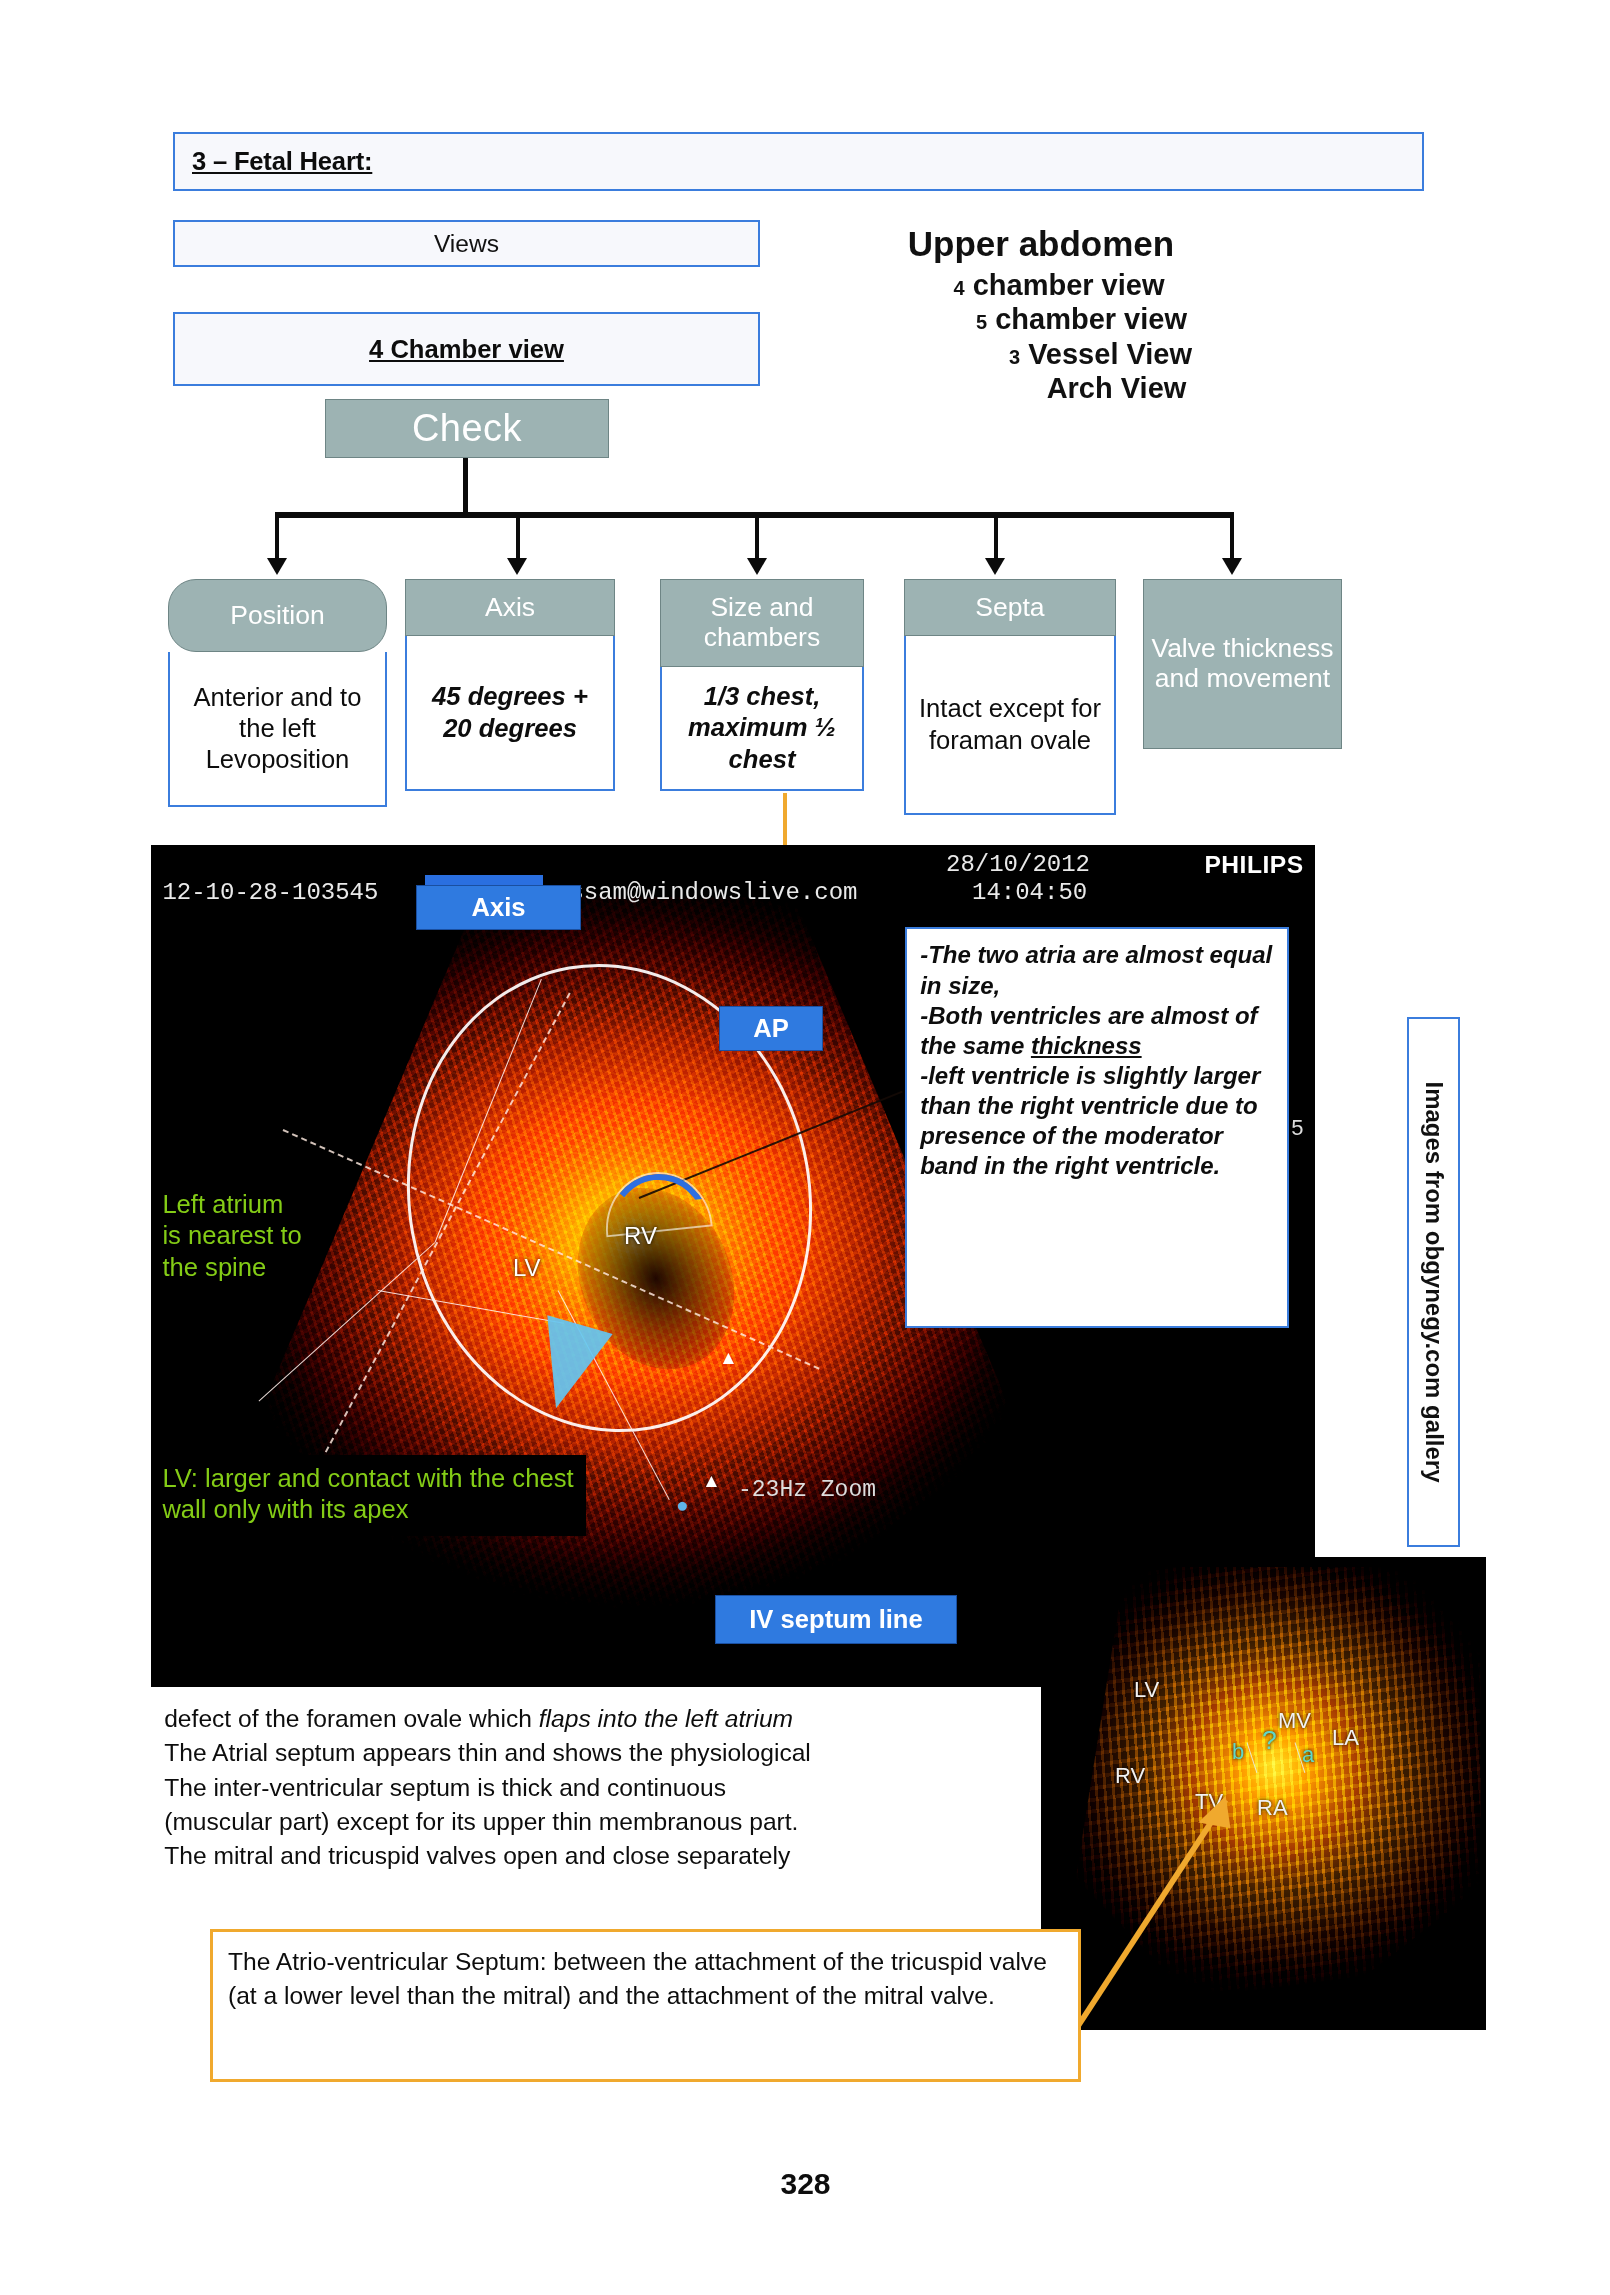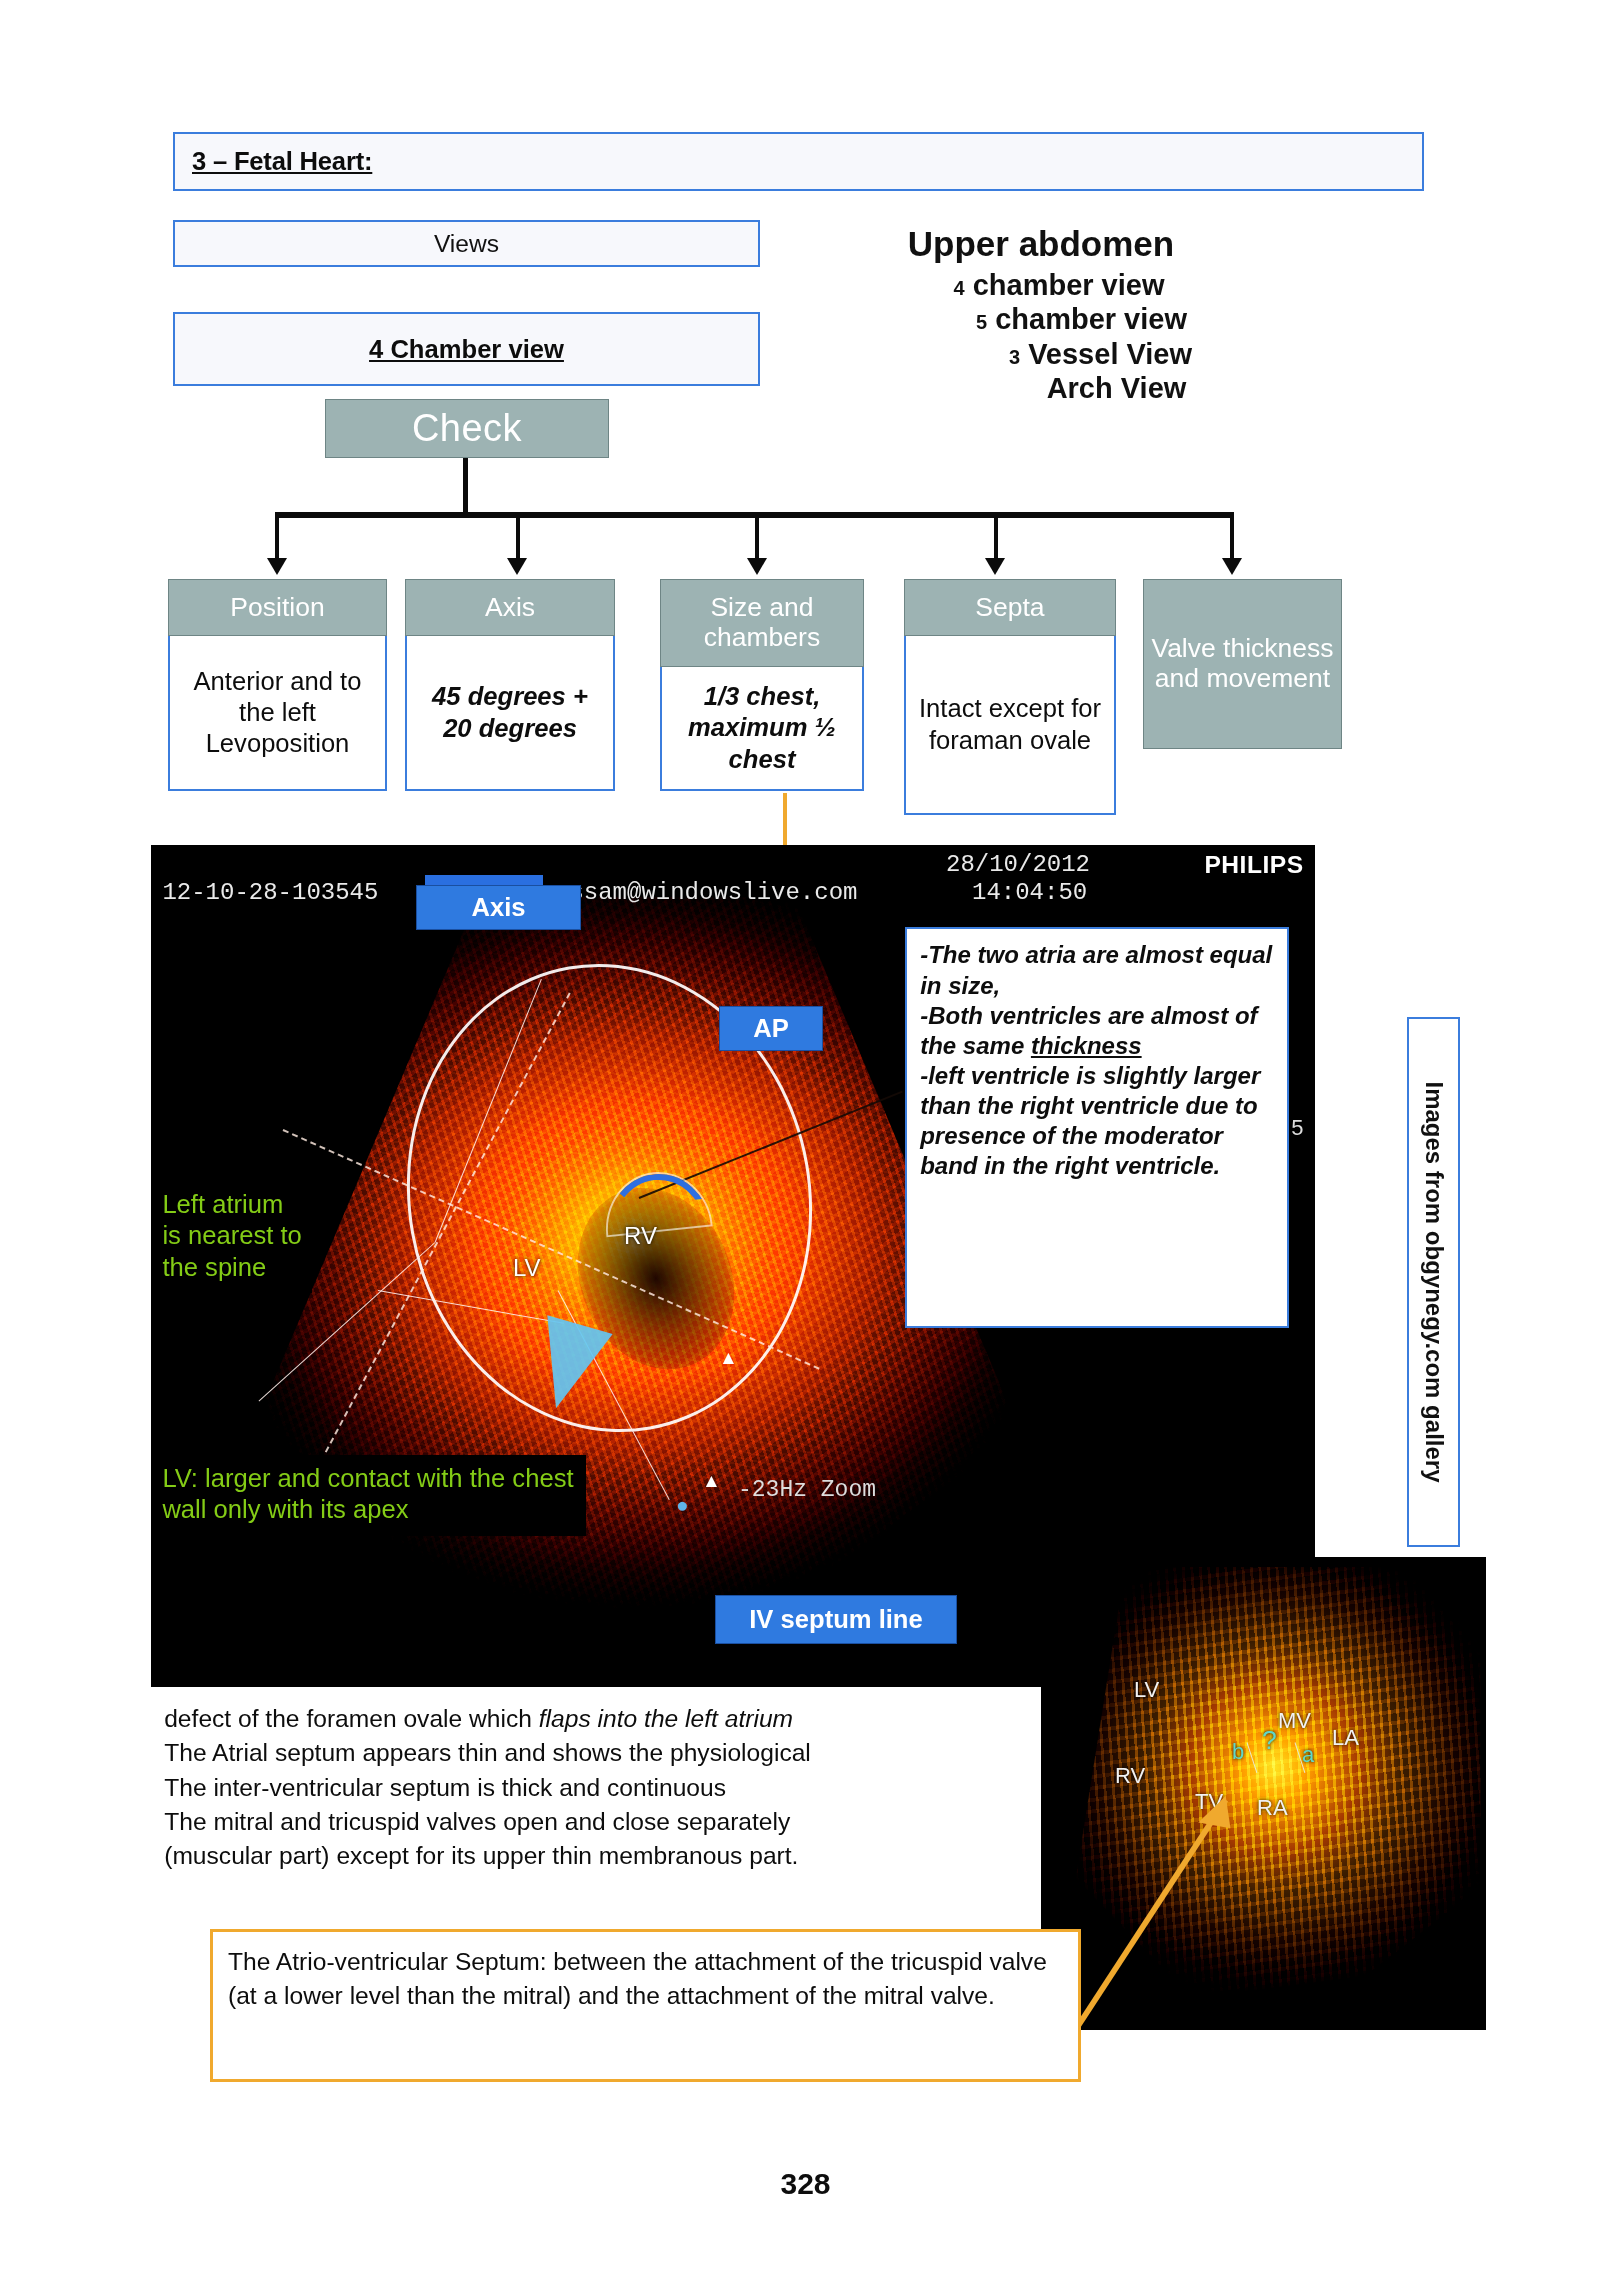--- a/index.html
+++ b/index.html
@@ -415,21 +415,21 @@
   <div class="drop" style="left:516px;"></div>
   <div class="arrowhead" style="left:507px;"></div>
   <div class="drop" style="left:755px;"></div>
   <div class="arrowhead" style="left:747px;"></div>
   <div class="drop" style="left:994px;"></div>
   <div class="arrowhead" style="left:985px;"></div>
   <div class="drop" style="left:1230px;"></div>
   <div class="arrowhead" style="left:1222px;"></div>
 
   <div class="col" style="left:168px; width:219px;">
-    <div class="col-head" style="height:57px;">Position</div>
+    <div class="col-head" style="height:73px;border-radius:28px;">Position</div>
     <div class="col-body" style="height:155px;">Anterior and to the left Levoposition</div>
   </div>
 
   <div class="col" style="left:405px; width:210px;">
     <div class="col-head" style="height:57px;">Axis</div>
     <div class="col-body ital" style="height:155px;">45 degrees + 20 degrees</div>
   </div>
 
   <div class="col" style="left:660px; width:204px;">
     <div class="col-head" style="height:88px;">Size and chambers</div>
@@ -540,22 +540,22 @@
 
   <svg class="orange-arrow-svg" style="left:1041px; top:1779px; width:218px; height:284px;" viewBox="0 0 230 300">
     <line x1="20" y1="290" x2="195" y2="22" stroke="#f0a92e" stroke-width="6"></line>
     <polygon points="195,18 166,46 200,52" fill="#f0a92e"></polygon>
   </svg>
 
   <div class="para-block">
     <div><span>defect of the foramen ovale which </span><i>flaps into the left atrium</i></div>
     <div>The Atrial septum appears thin and shows the physiological</div>
     <div>The inter-ventricular septum is thick and continuous</div>
+    <div>(muscular part) except for its upper thin membranous part.</div>
     <div>The mitral and tricuspid valves open and close separately</div>
-    <div>(muscular part) except for its upper thin membranous part.</div>
   </div>
 
   <div class="orange-box">
     <span>The Atrio-ventricular Septum: between the attachment of the tricuspid valve (at a lower level than the mitral) and the attachment of the mitral valve.</span>
   </div>
 
   <div class="page-num">328</div>
 
 </div>
 

